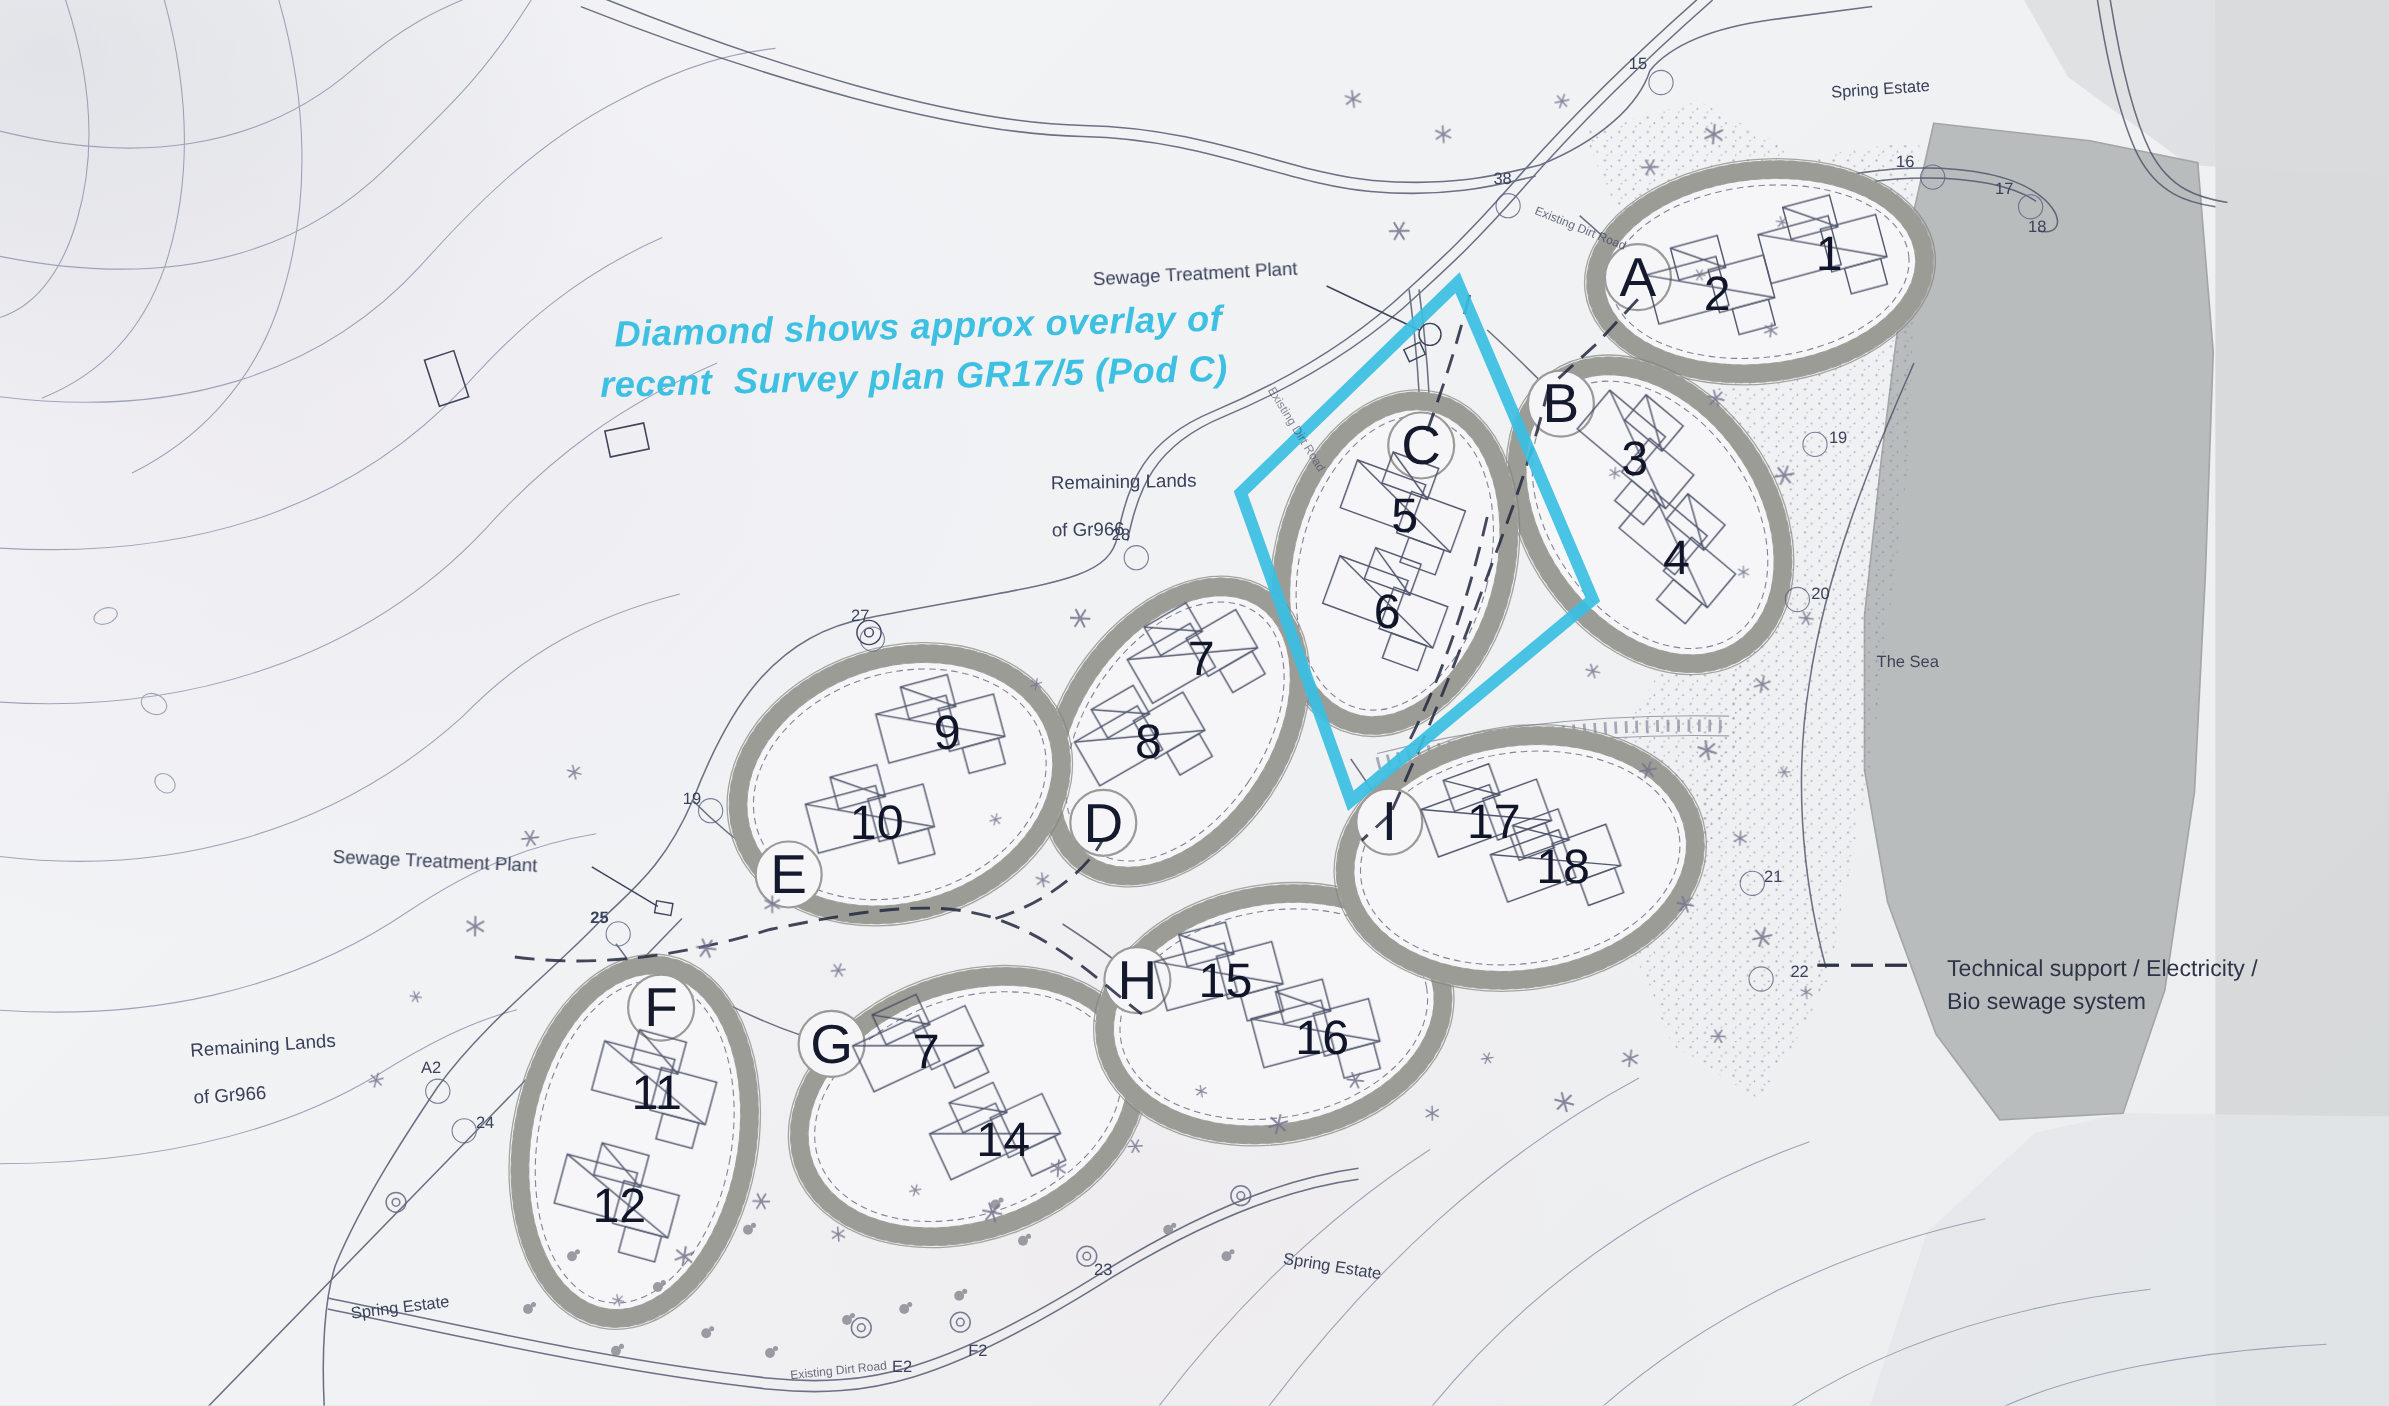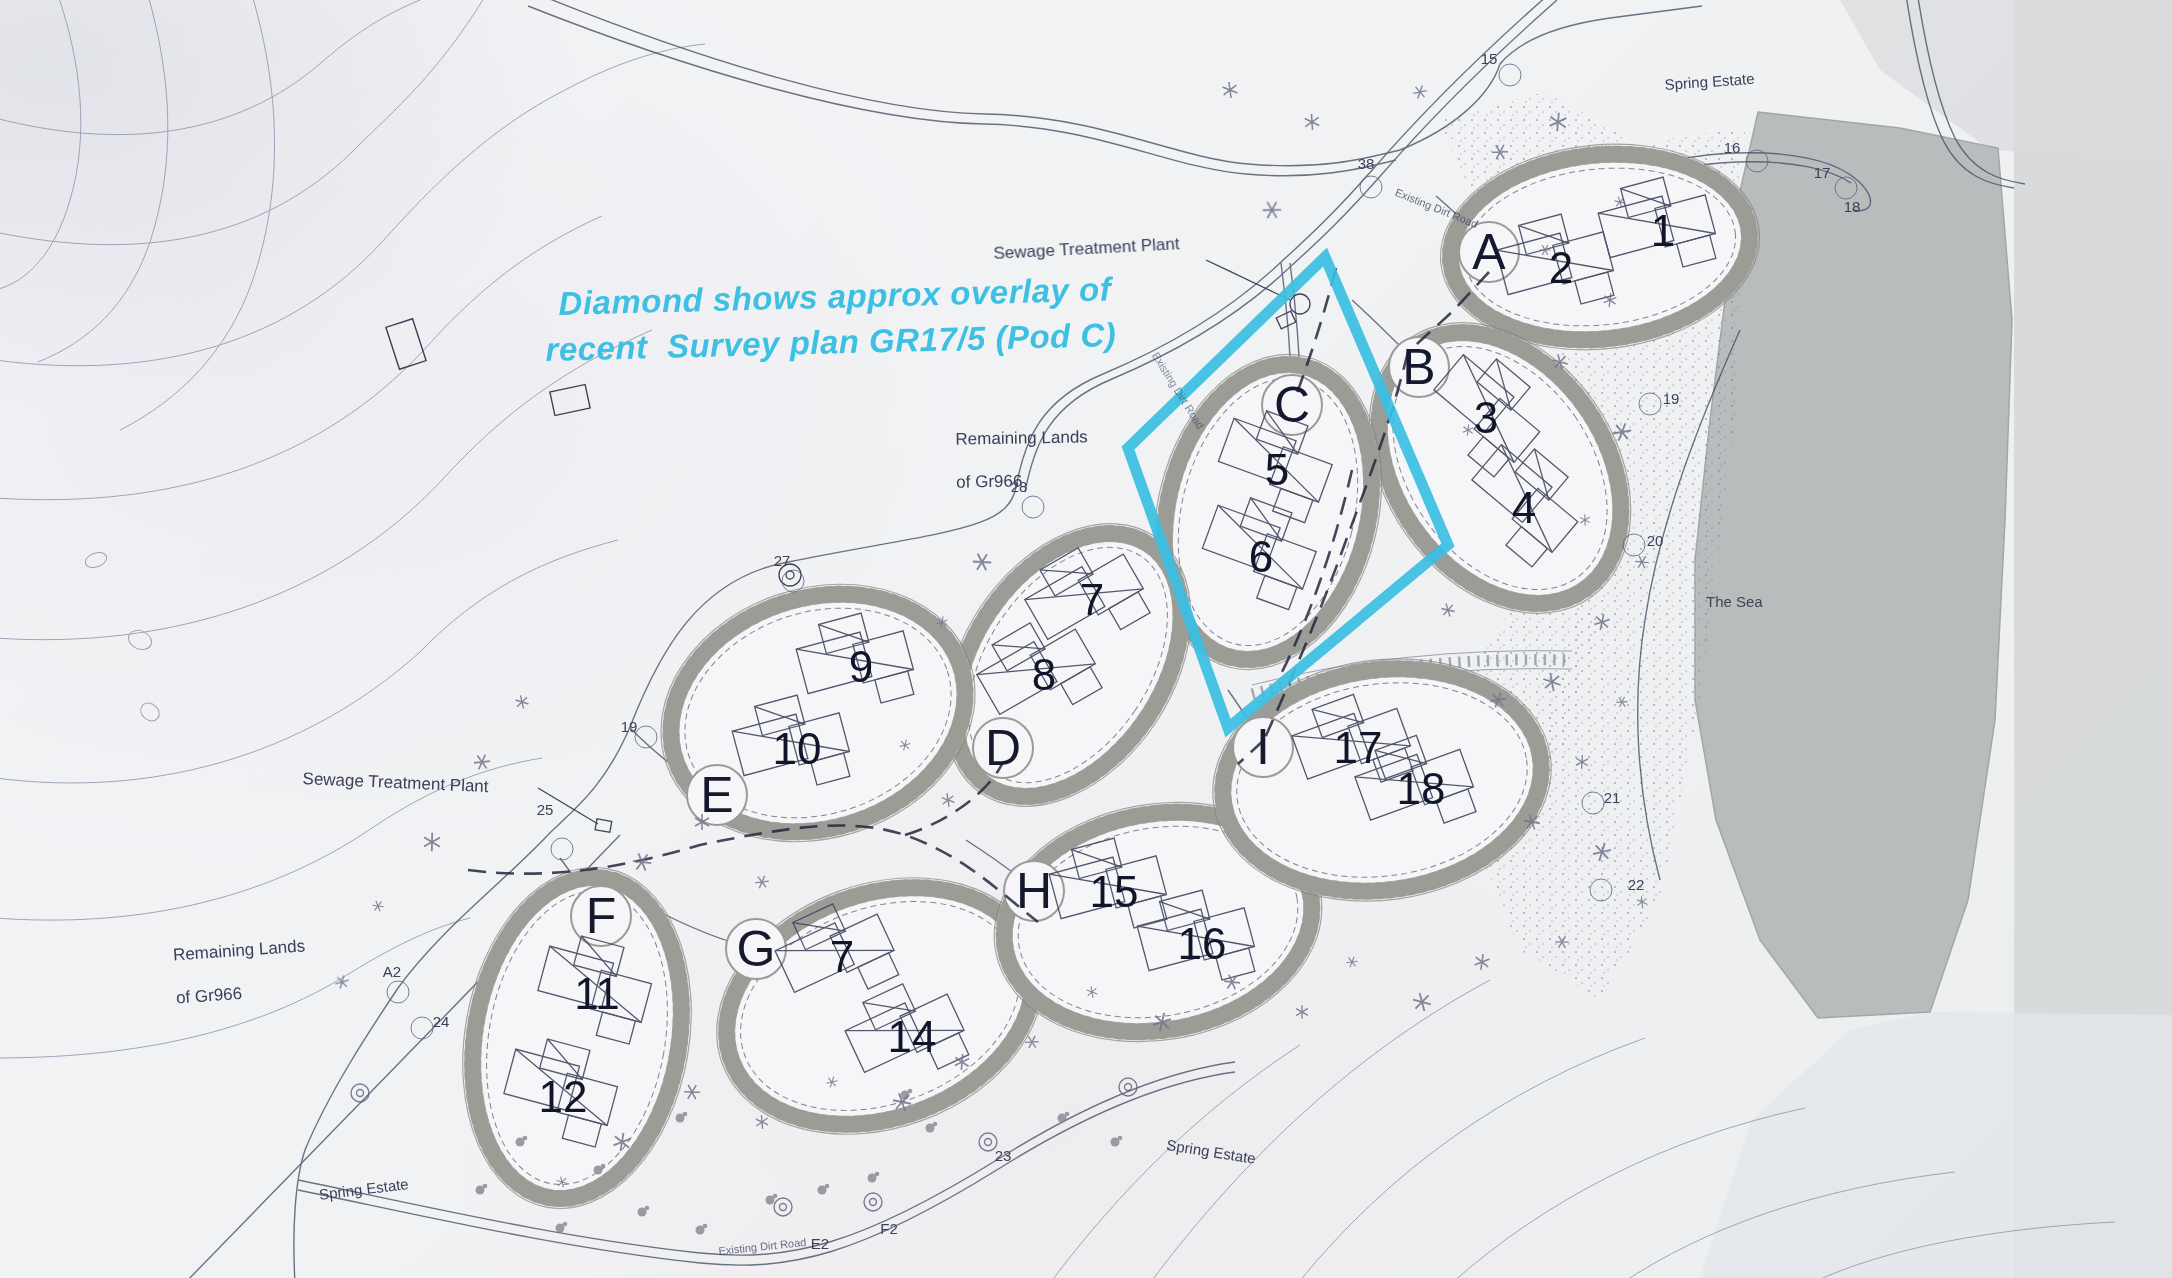--- a/index.html
+++ b/index.html
@@ -547,20 +547,27 @@
   <div class="lbl" style="left:1664px;top:76px;font-size:15px;transform:rotate(-4deg);">Spring Estate</div>
   <div class="lbl" style="left:318px;top:1186px;font-size:15px;transform:rotate(-7deg);">Spring Estate</div>
   <div class="lbl" style="left:1168px;top:1136px;font-size:15px;transform:rotate(9deg);">Spring Estate</div>
 
   <div class="lbl" style="left:1706px;top:593px;font-size:15px;color:#3f4456;">The Sea</div>
 
   <div class="lbl" style="left:1398px;top:186px;font-size:11px;transform:rotate(22deg);opacity:.75;">Existing Dirt Road</div>
   <div class="lbl" style="left:1160px;top:350px;font-size:11px;transform:rotate(58deg);opacity:.6;">Existing Dirt Road</div>
   <div class="lbl" style="left:718px;top:1245px;font-size:11px;transform:rotate(-6deg);opacity:.75;">Existing Dirt Road</div>
 
+  <div class="legend" style="left:1652px;top:866px;">
+    <span class="legend-dash"></span>
+    <span class="legend-text">
+      <span>Technical support / Electricity /</span><br>
+      <span>Bio sewage system</span>
+    </span>
+  </div>
 
   <div id="gen">
       <div class="podletter" style="left: 1489px; top: 252px;">A</div>
       <div class="unitnum" style="left: 1663px; top: 231px;">1</div>
       <div class="unitnum" style="left: 1561px; top: 268px;">2</div>
       <div class="podletter" style="left: 1419px; top: 367px;">B</div>
       <div class="unitnum" style="left: 1486px; top: 418px;">3</div>
       <div class="unitnum" style="left: 1524px; top: 508px;">4</div>
       <div class="podletter" style="left: 1292px; top: 405px;">C</div>
       <div class="unitnum" style="left: 1277px; top: 470px;">5</div>
@@ -596,21 +603,21 @@
       <div class="mkc" style="left: 1650px; top: 404px;"></div>
       <div class="mk" style="left: 1655px; top: 540px;">20</div>
       <div class="mkc" style="left: 1634px; top: 545px;"></div>
       <div class="mk" style="left: 1612px; top: 797px;">21</div>
       <div class="mkc" style="left: 1593px; top: 803px;"></div>
       <div class="mk" style="left: 1620px; top: 884px; margin-left: 16px;">22</div>
       <div class="mkc" style="left: 1601px; top: 890px;"></div>
       <div class="mk" style="left: 1003px; top: 1155px;">23</div>
       <div class="mk" style="left: 441px; top: 1021px;">24</div>
       <div class="mkc" style="left: 422px; top: 1028px;"></div>
-      <div class="mk" style="left: 545px; top: 809px;">25</div>
+      <div class="mk" style="left: 545px; top: 835px; font-weight: bold;">25</div>
       <div class="mkc" style="left: 562px; top: 849px;"></div>
       <div class="mk" style="left: 629px; top: 726px;">19</div>
       <div class="mkc" style="left: 646px; top: 737px;"></div>
       <div class="mk" style="left: 782px; top: 560px;">27</div>
       <div class="mkc" style="left: 793px; top: 581px;"></div>
       <div class="mk" style="left: 1019px; top: 486px;">28</div>
       <div class="mkc" style="left: 1033px; top: 507px;"></div>
       <div class="mk" style="left: 392px; top: 971px;">A2</div>
       <div class="mkc" style="left: 398px; top: 992px;"></div>
       <div class="mk" style="left: 820px; top: 1243px;">E2</div>

